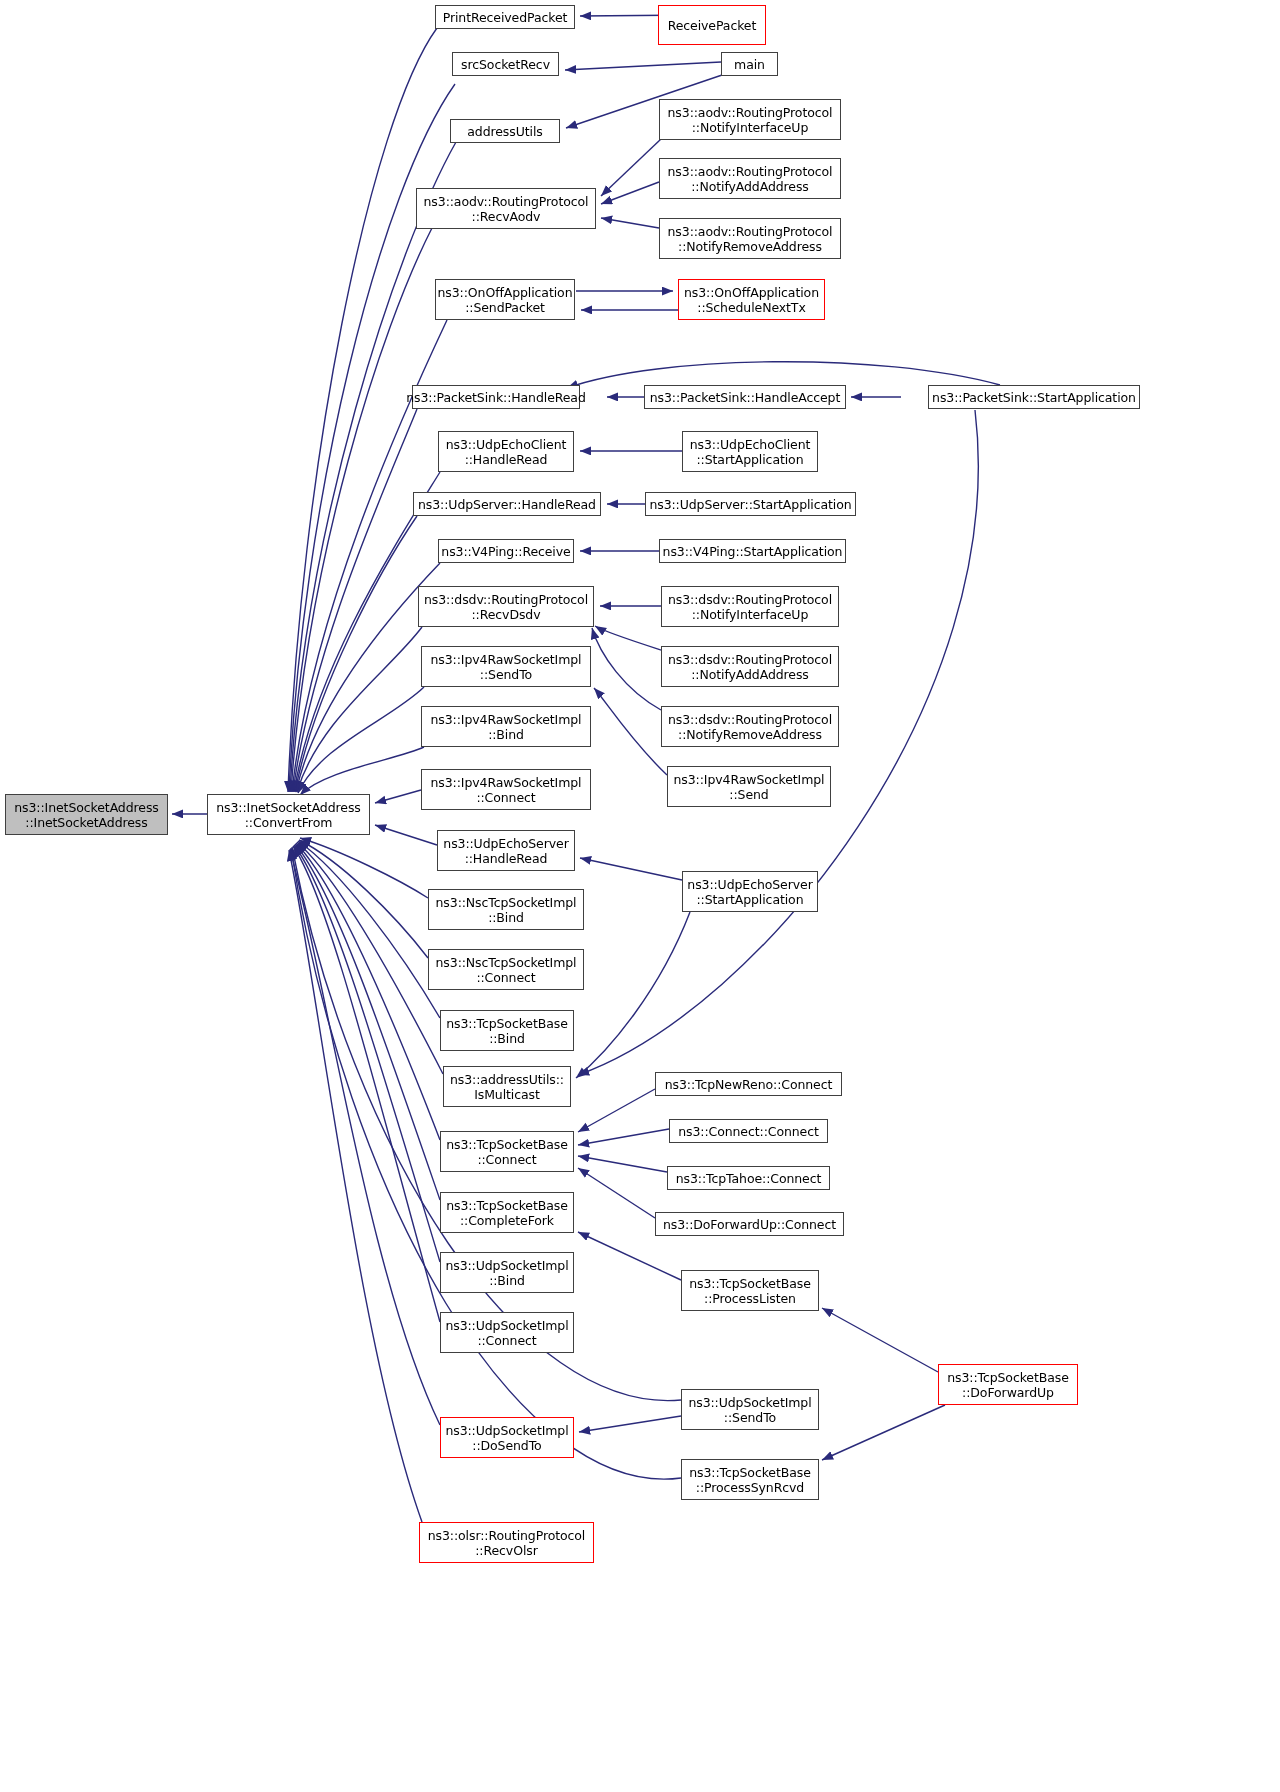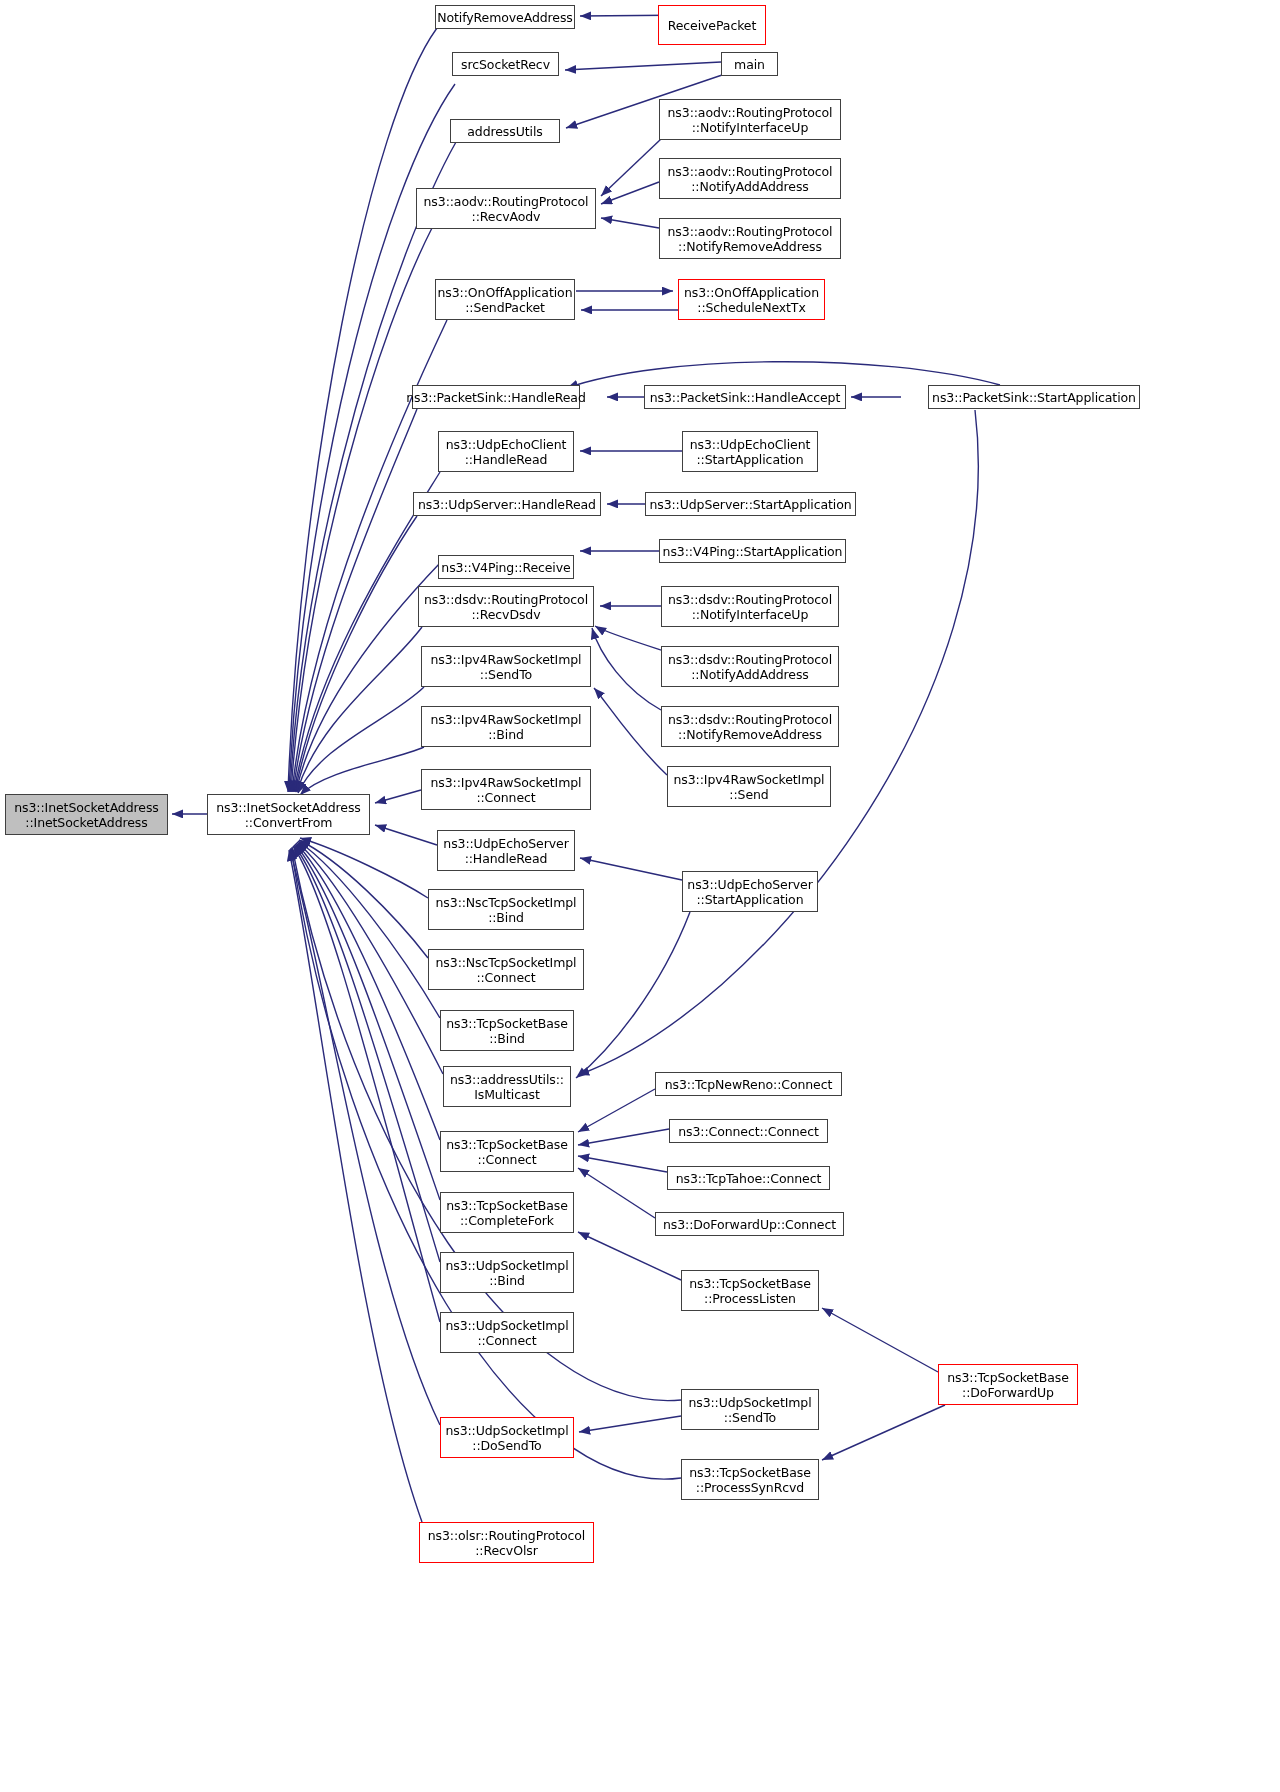--- a/index.html
+++ b/index.html
@@ -113,21 +113,21 @@
         <path d="M 681,1478 C 520,1500 345,1200 291,848" marker-end="url(#arrow)"></path>
         <path d="M 440,1425 C 370,1280 330,1000 290,849" marker-end="url(#arrow)"></path>
         <path d="M 422,1522 C 360,1350 320,1000 289,850" marker-end="url(#arrow)"></path>
       </g>
   </svg>
   <div id="nodes">
       <div class="node focus" style="left: 5px; top: 794px; width: 163px; height: 41px;">ns3::InetSocketAddress
 ::InetSocketAddress</div>
       <div class="node" style="left: 207px; top: 794px; width: 163px; height: 41px;">ns3::InetSocketAddress
 ::ConvertFrom</div>
-      <div class="node" style="left: 435px; top: 5px; width: 140px; height: 24px;">NotifyRemoveAddress</div>
+      <div class="node" style="left: 435px; top: 5px; width: 140px; height: 24px;">PrintReceivedPacket</div>
       <div class="node red" style="left: 658px; top: 5px; width: 108px; height: 40px;">ReceivePacket</div>
       <div class="node" style="left: 452px; top: 52px; width: 107px; height: 24px;">srcSocketRecv</div>
       <div class="node" style="left: 721px; top: 52px; width: 57px; height: 24px;">main</div>
       <div class="node" style="left: 450px; top: 119px; width: 110px; height: 24px;">addressUtils</div>
       <div class="node" style="left: 416px; top: 188px; width: 180px; height: 41px;">ns3::aodv::RoutingProtocol
 ::RecvAodv</div>
       <div class="node" style="left: 659px; top: 99px; width: 182px; height: 41px;">ns3::aodv::RoutingProtocol
 ::NotifyInterfaceUp</div>
       <div class="node" style="left: 659px; top: 158px; width: 182px; height: 41px;">ns3::aodv::RoutingProtocol
 ::NotifyAddAddress</div>
@@ -139,21 +139,21 @@
 ::ScheduleNextTx</div>
       <div class="node" style="left: 412px; top: 385px; width: 168px; height: 24px;">ns3::PacketSink::HandleRead</div>
       <div class="node" style="left: 644px; top: 385px; width: 202px; height: 24px;">ns3::PacketSink::HandleAccept</div>
       <div class="node" style="left: 901px; top: 385px; width: 212px; height: 24px; margin-left: 27px;">ns3::PacketSink::StartApplication</div>
       <div class="node" style="left: 438px; top: 431px; width: 136px; height: 41px;">ns3::UdpEchoClient
 ::HandleRead</div>
       <div class="node" style="left: 682px; top: 431px; width: 136px; height: 41px;">ns3::UdpEchoClient
 ::StartApplication</div>
       <div class="node" style="left: 413px; top: 492px; width: 188px; height: 24px;">ns3::UdpServer::HandleRead</div>
       <div class="node" style="left: 645px; top: 492px; width: 211px; height: 24px;">ns3::UdpServer::StartApplication</div>
-      <div class="node" style="left: 438px; top: 539px; width: 136px; height: 24px; margin-top: 16px;">ns3::V4Ping::Receive</div>
+      <div class="node" style="left: 438px; top: 539px; width: 136px; height: 24px;">ns3::V4Ping::Receive</div>
       <div class="node" style="left: 659px; top: 539px; width: 187px; height: 24px;">ns3::V4Ping::StartApplication</div>
       <div class="node" style="left: 418px; top: 586px; width: 176px; height: 41px;">ns3::dsdv::RoutingProtocol
 ::RecvDsdv</div>
       <div class="node" style="left: 661px; top: 586px; width: 178px; height: 41px;">ns3::dsdv::RoutingProtocol
 ::NotifyInterfaceUp</div>
       <div class="node" style="left: 421px; top: 646px; width: 170px; height: 41px;">ns3::Ipv4RawSocketImpl
 ::SendTo</div>
       <div class="node" style="left: 661px; top: 646px; width: 178px; height: 41px;">ns3::dsdv::RoutingProtocol
 ::NotifyAddAddress</div>
       <div class="node" style="left: 421px; top: 706px; width: 170px; height: 41px;">ns3::Ipv4RawSocketImpl

